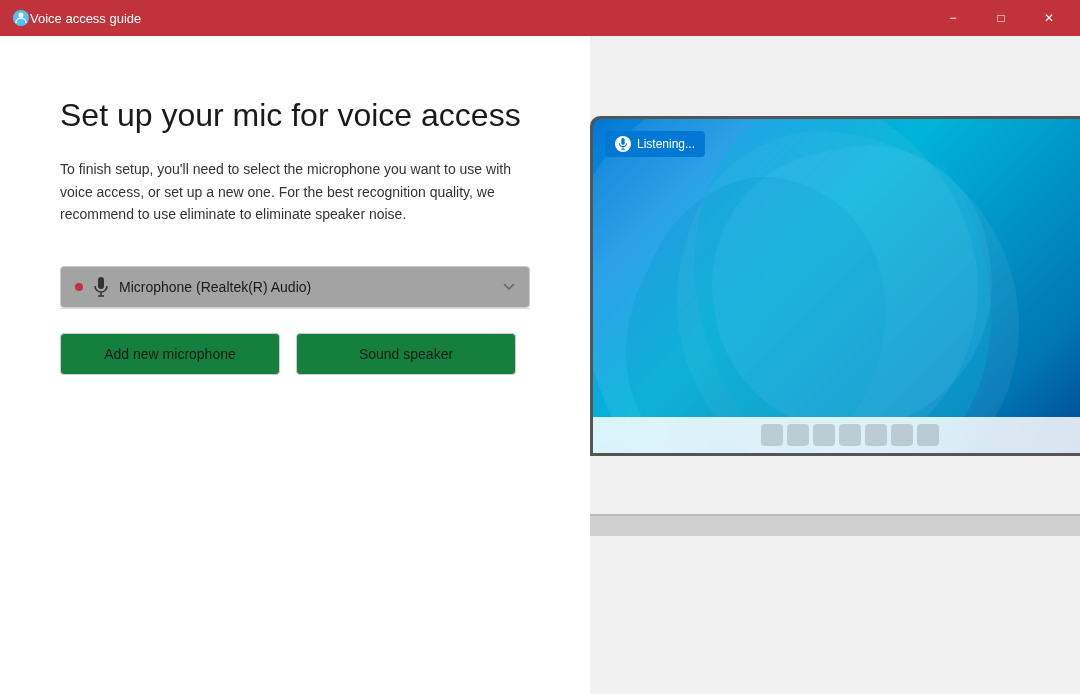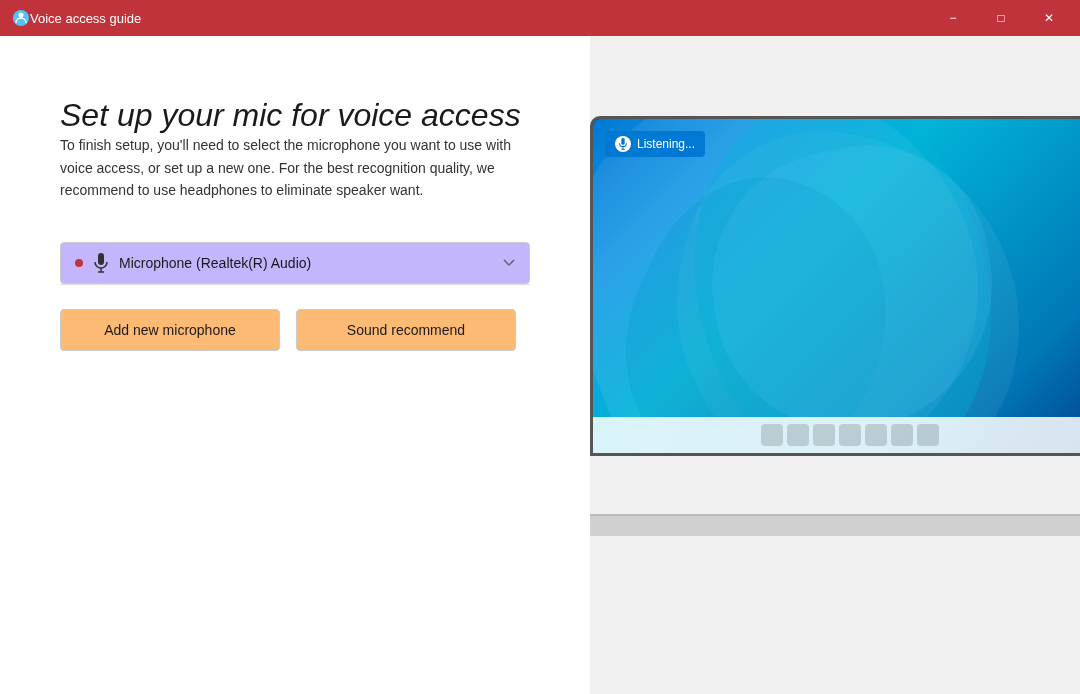--- a/index.html
+++ b/index.html
@@ -77,22 +77,22 @@
       overflow: hidden;
       display: flex;
       align-items: flex-start;
       justify-content: center;
     }
 
     .heading {
       font-size: 32px;
       font-weight: 400;
       color: #1a1a1a;
+      margin-bottom: 24px;
       line-height: 1.2;
-      font-style: italic;
     }
 
     .description {
       font-size: 14px;
       color: #333;
       line-height: 1.6;
       max-width: 470px;
       margin-bottom: 40px;
     }
 
@@ -103,21 +103,21 @@
     }
 
     .mic-selector {
       display: flex;
       align-items: center;
       border: 1px solid #ccc;
       border-radius: 4px;
       padding: 10px 14px;
       gap: 10px;
       width: 470px;
-      background: #c4b5fd;
+      background: #a3a3a3;
       cursor: pointer;
     }
 
     .mic-indicator {
       width: 8px;
       height: 8px;
       background: #c0333a;
       border-radius: 50%;
       flex-shrink: 0;
     }
@@ -144,21 +144,21 @@
       display: flex;
       gap: 16px;
       margin-top: 24px;
     }
 
     .action-btn {
       flex: 1;
       max-width: 220px;
       padding: 12px 16px;
       border: 1px solid #ccc;
-      background: #fdba74;
+      background: #15803d;
       border-radius: 4px;
       font-size: 14px;
       color: #1a1a1a;
       cursor: pointer;
       text-align: center;
     }
 
     
     .laptop-container {
       position: absolute;
@@ -376,41 +376,41 @@
     <div class="title-bar-btn">−</div>
     <div class="title-bar-btn">□</div>
     <div class="title-bar-btn close">✕</div>
   </div>
 </div>
 
 <div class="main-content">
 
   <div class="left-panel">
     <h1 class="heading">Set up your mic for voice access</h1>
-    <p class="description">To finish setup, you'll need to select the microphone you want to use with voice access, or set up a new one. For the best recognition quality, we recommend to use headphones to eliminate speaker want.</p>
+    <p class="description">To finish setup, you'll need to select the microphone you want to use with voice access, or set up a new one. For the best recognition quality, we recommend to use eliminate to eliminate speaker noise.</p>
 
 
     <div class="mic-selector">
       <div class="mic-indicator"></div>
       <svg class="mic-icon" width="16" height="20" viewBox="0 0 16 20" fill="none">
         <rect x="5" y="0" width="6" height="12" rx="3" fill="#333"></rect>
         <path d="M2 9c0 3.3 2.7 6 6 6s6-2.7 6-6" stroke="#333" stroke-width="1.5" fill="none"></path>
         <line x1="8" y1="15" x2="8" y2="19" stroke="#333" stroke-width="1.5"></line>
         <line x1="5" y1="19" x2="11" y2="19" stroke="#333" stroke-width="1.5"></line>
       </svg>
       <span class="mic-name">Microphone (Realtek(R) Audio)</span>
       <svg width="12" height="8" viewBox="0 0 12 8" fill="none">
         <path d="M1 1l5 5 5-5" stroke="#666" stroke-width="1.5"></path>
       </svg>
     </div>
     <div class="divider"></div>
 
     <div class="action-buttons">
       <button class="action-btn">Add new microphone</button>
-      <button class="action-btn">Sound recommend</button>
+      <button class="action-btn">Sound speaker</button>
     </div>
   </div>
 
   <div class="right-panel">
 
     <div class="laptop-container">
       <div class="laptop-screen">
         <div class="laptop-screen-inner">
 
           <div class="wallpaper">

